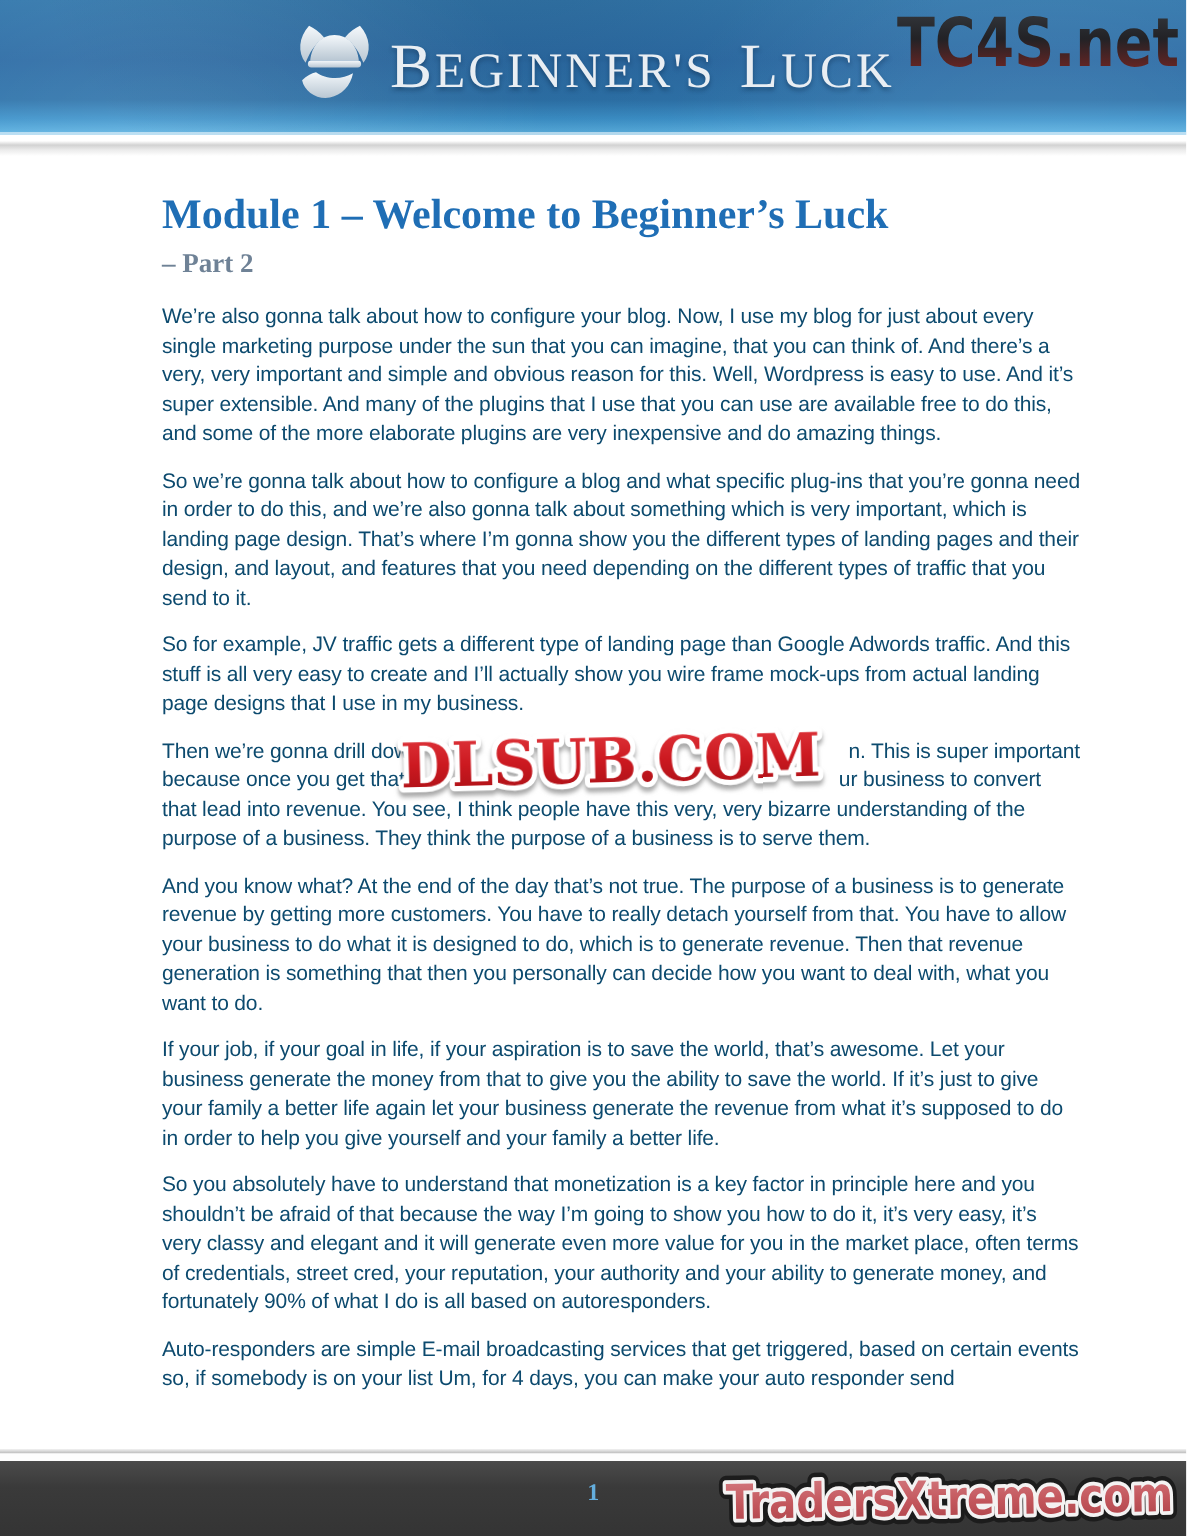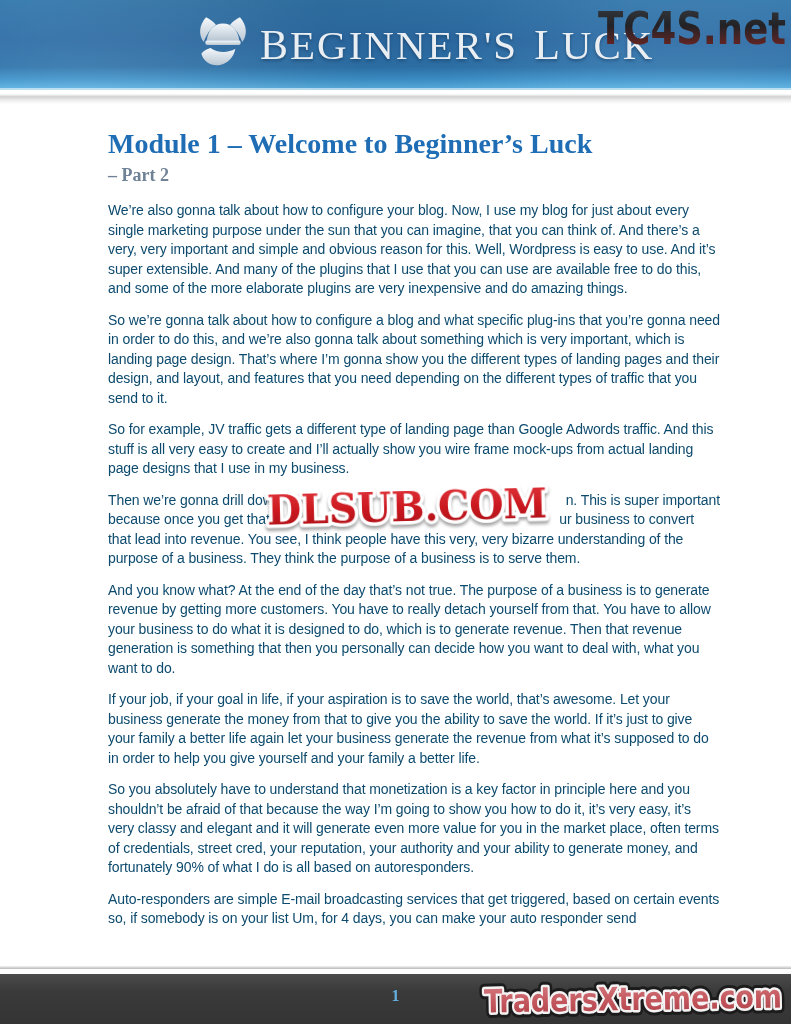--- a/index.html
+++ b/index.html
@@ -34,21 +34,21 @@
   }
   .helmet-icon svg { display:block; }
   .logo-text {
     color: #e9eef3;
     font-family: "Liberation Serif", serif;
     letter-spacing: 2px;
     word-spacing: 10px;
     text-shadow: 0 2px 3px rgba(10,40,70,0.45);
     white-space: nowrap;
   }
-  .logo-word { display: inline-block; font-size: 41px; line-height: 1; }
+  .logo-word { display: inline-block; font-size: 33px; line-height: 1; }
   .logo-word::first-letter { font-size: 42px; }
 
   .wm-tc4s { position: absolute; right: 2px; top: 3px; }
 
   
   .header-divider {
     height: 14px;
     background: linear-gradient(180deg, #ffffff 0%, #ffffff 28%, #d2d2d2 48%, #ececec 72%, #ffffff 100%);
   }
 

